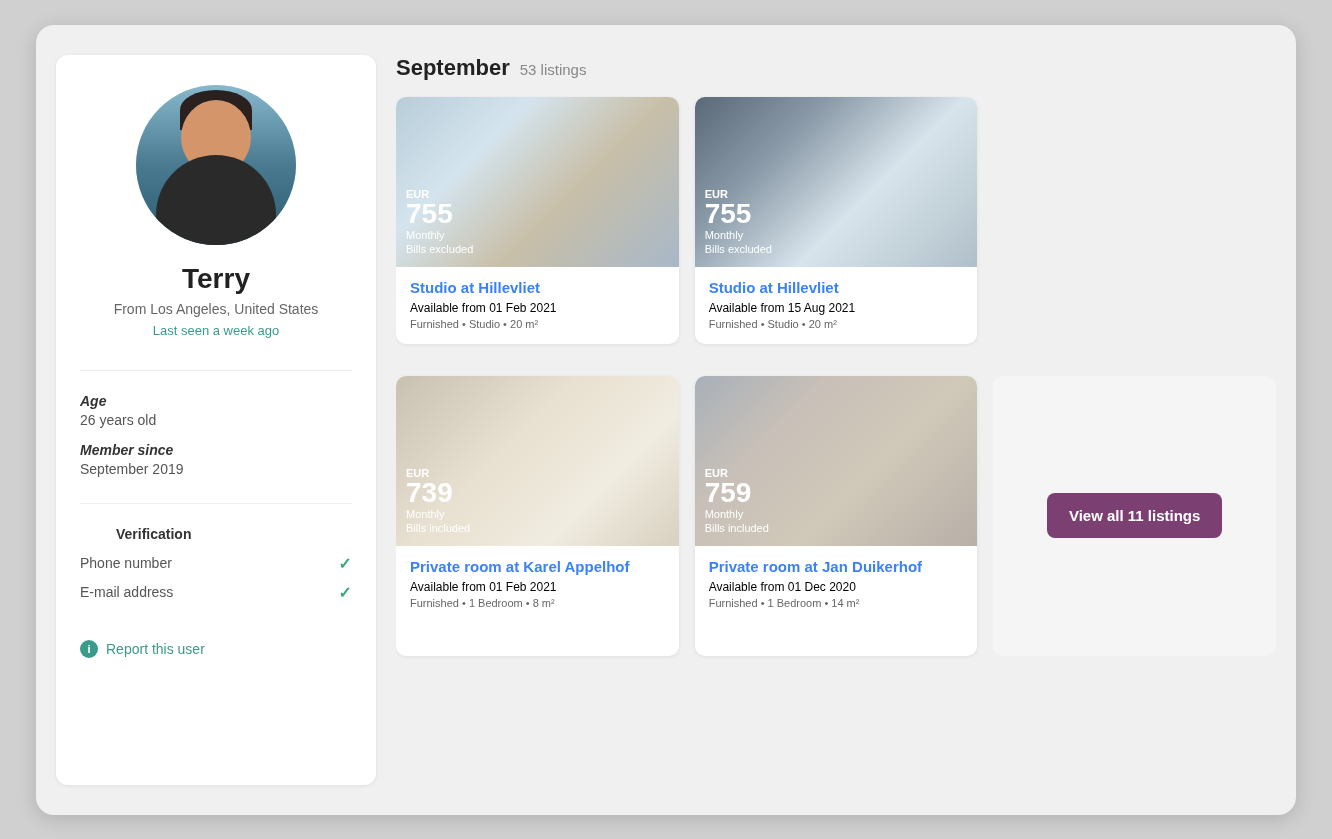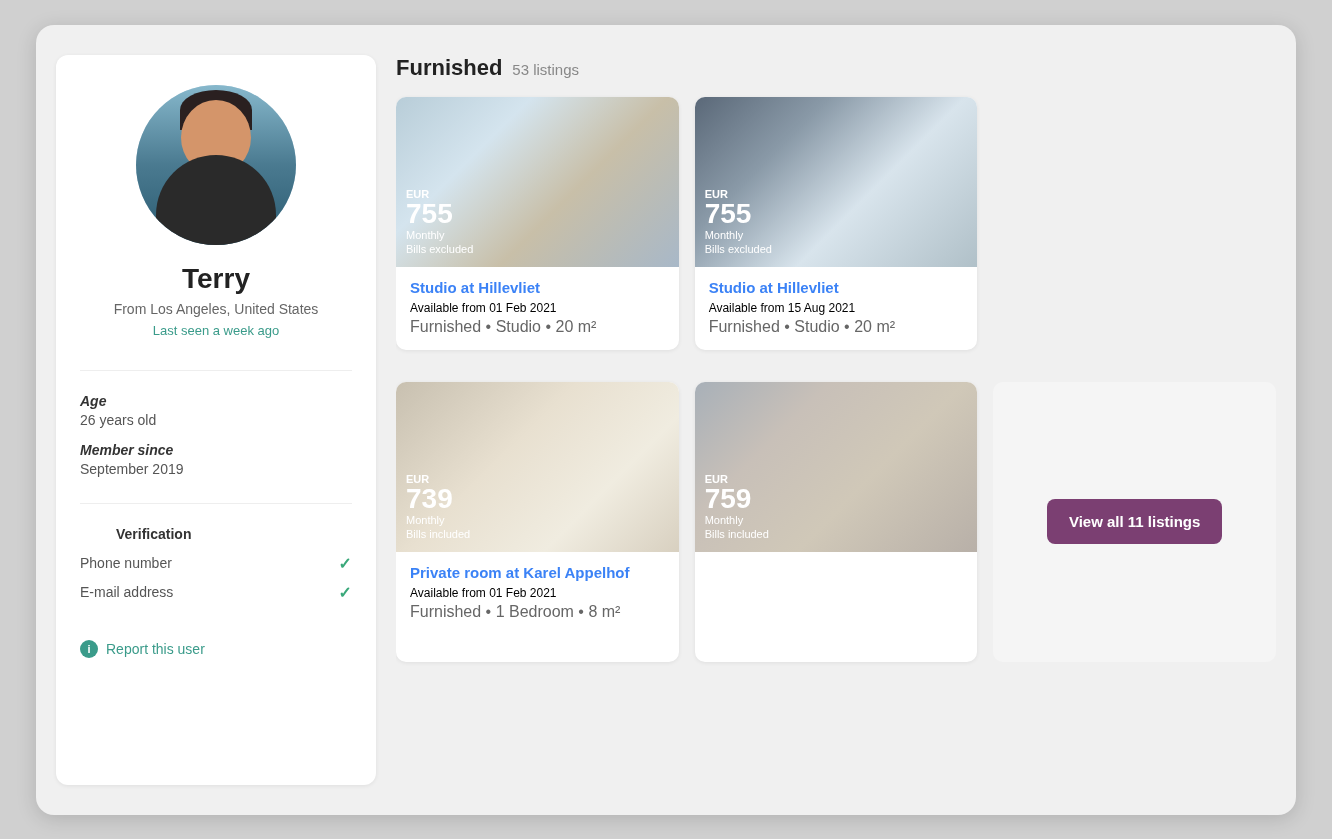--- a/index.html
+++ b/index.html
@@ -211,21 +211,21 @@
       font-weight: 700;
       color: #3b82f6;
       margin-bottom: 5px;
     }
     .listing-available {
       font-size: 12px;
       color: #000000;
       margin-bottom: 3px;
     }
     .listing-details {
-      font-size: 16px;
+      font-size: 11px;
       color: #666;
     }
     .view-all-card {
       background: #f5f5f5;
       border-radius: 10px;
       display: flex;
       align-items: center;
       justify-content: center;
       min-height: 280px;
       cursor: pointer;
@@ -353,21 +353,21 @@
 
     <div class="report-section">
       <span class="info-circle">i</span>
       <a class="report-link">Report this user</a>
     </div>
   </div>
 
   <div class="listings-panel" id="listings-panel">
   <div class="city-section">
         <div class="city-header">
-          <span class="city-name">Furnished</span>
+          <span class="city-name">September</span>
           <span class="city-count">53 listings</span>
         </div>
         <div class="listings-grid">
           <div class="listing-card">
             <div class="listing-image">
               <div class="listing-image-bg room-img-1"></div>
               <div class="price-badge">
       <span class="price-eur">EUR</span>
       <span class="price-amount">755</span>
       <span class="price-details">Monthly<br>Bills excluded</span>
@@ -415,20 +415,25 @@
           </div>
           <div class="listing-card">
             <div class="listing-image">
               <div class="listing-image-bg room-img-4"></div>
               <div class="price-badge">
       <span class="price-eur">EUR</span>
       <span class="price-amount">759</span>
       <span class="price-details">Monthly<br>Bills included</span>
     </div>
             </div>
+            <div class="listing-info">
+      <div class="listing-title">Private room at Jan Duikerhof</div>
+      <div class="listing-available">Available from 01 Dec 2020</div>
+      <div class="listing-details">Furnished • 1 Bedroom • 14 m²</div>
+    </div>
           </div>
           <div class="view-all-card">
             <button class="view-all-btn">View all 11 listings</button>
           </div>
         </div>
       </div>
     </div>
 
 </div>
 

